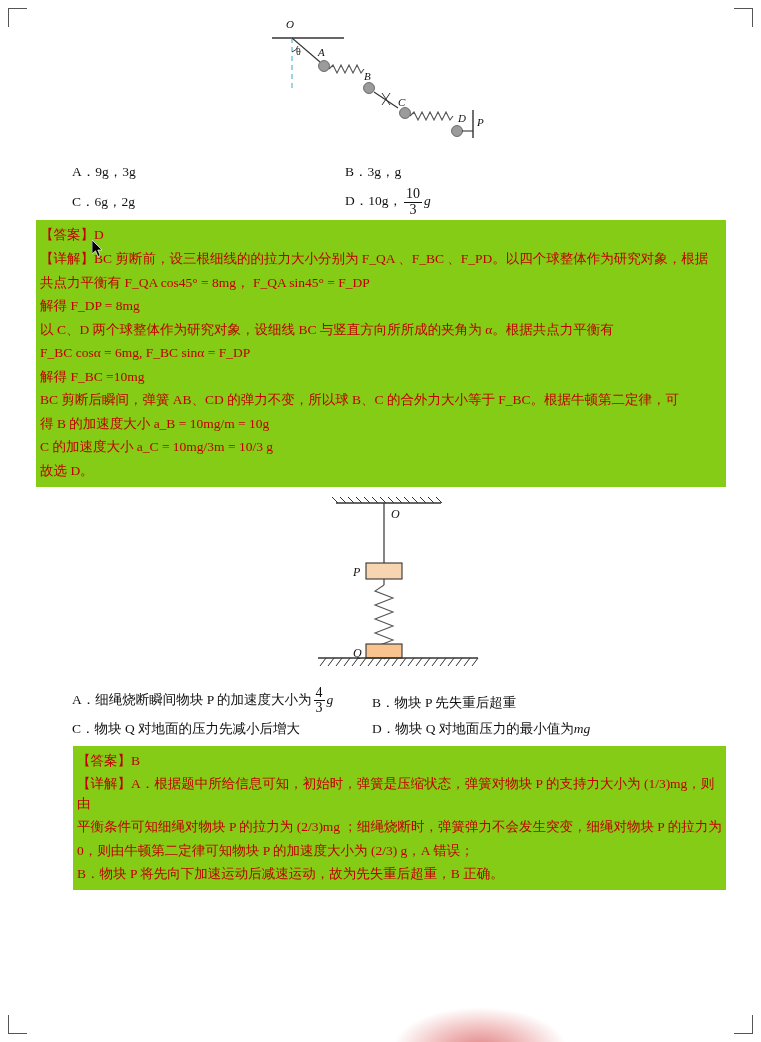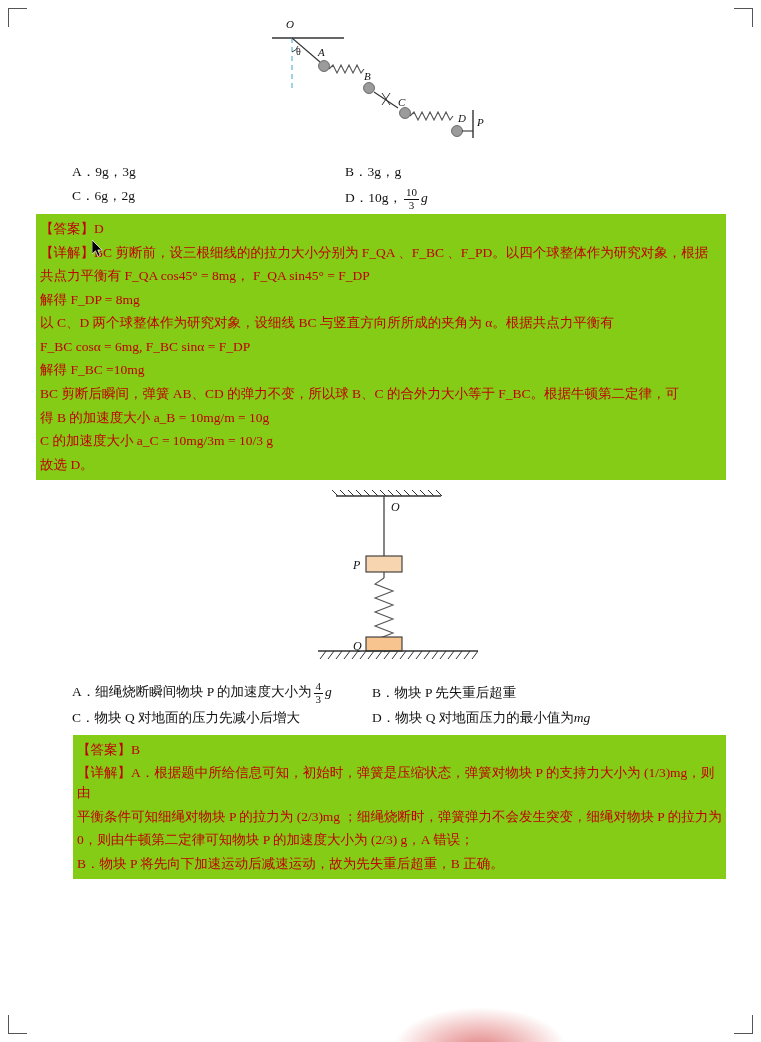--- a/index.html
+++ b/index.html
@@ -22,26 +22,26 @@
   .crop.br{right:8px;bottom:8px;border-right:1px solid #555;border-bottom:1px solid #555;}
 
   .content{position:absolute;left:36px;top:8px;width:690px;}
 
   
   .fig1{position:relative;height:150px;}
   .fig1 svg{position:absolute;left:222px;top:2px;}
 
   
   .choices{margin-top:2px;}
-  .choice-row{display:flex;padding:3px 0 3px 0;}
+  .choice-row{display:flex;align-items:center;padding:3px 0 3px 0;}
   .choice{font-size:13.5px;}
   .choice.c1{width:265px;padding-left:36px;}
   .choice.c2{padding-left:8px;}
 
-  .frac{display:inline-block;vertical-align:middle;text-align:center;line-height:1.05;font-size:11px;margin:0 2px;}
+  .frac{display:inline-block;vertical-align:middle;text-align:center;line-height:1.05;font-size:14px;margin:0 2px;}
   .frac .num{display:block;border-bottom:1px solid currentColor;padding:0 2px;}
   .frac .den{display:block;padding:0 2px;}
 
   
   .ansblock{background:#84cc16;color:#c00000;padding:3px 4px 4px 4px;}
   .ansblock .line{padding:2px 0;line-height:1.45;}
   .italic{font-style:italic;}
 
   .varblock{padding:4px 0 0 0;color:#111;line-height:1.6;}
   .varblock .tag{color:#c00000;font-weight:bold;}

